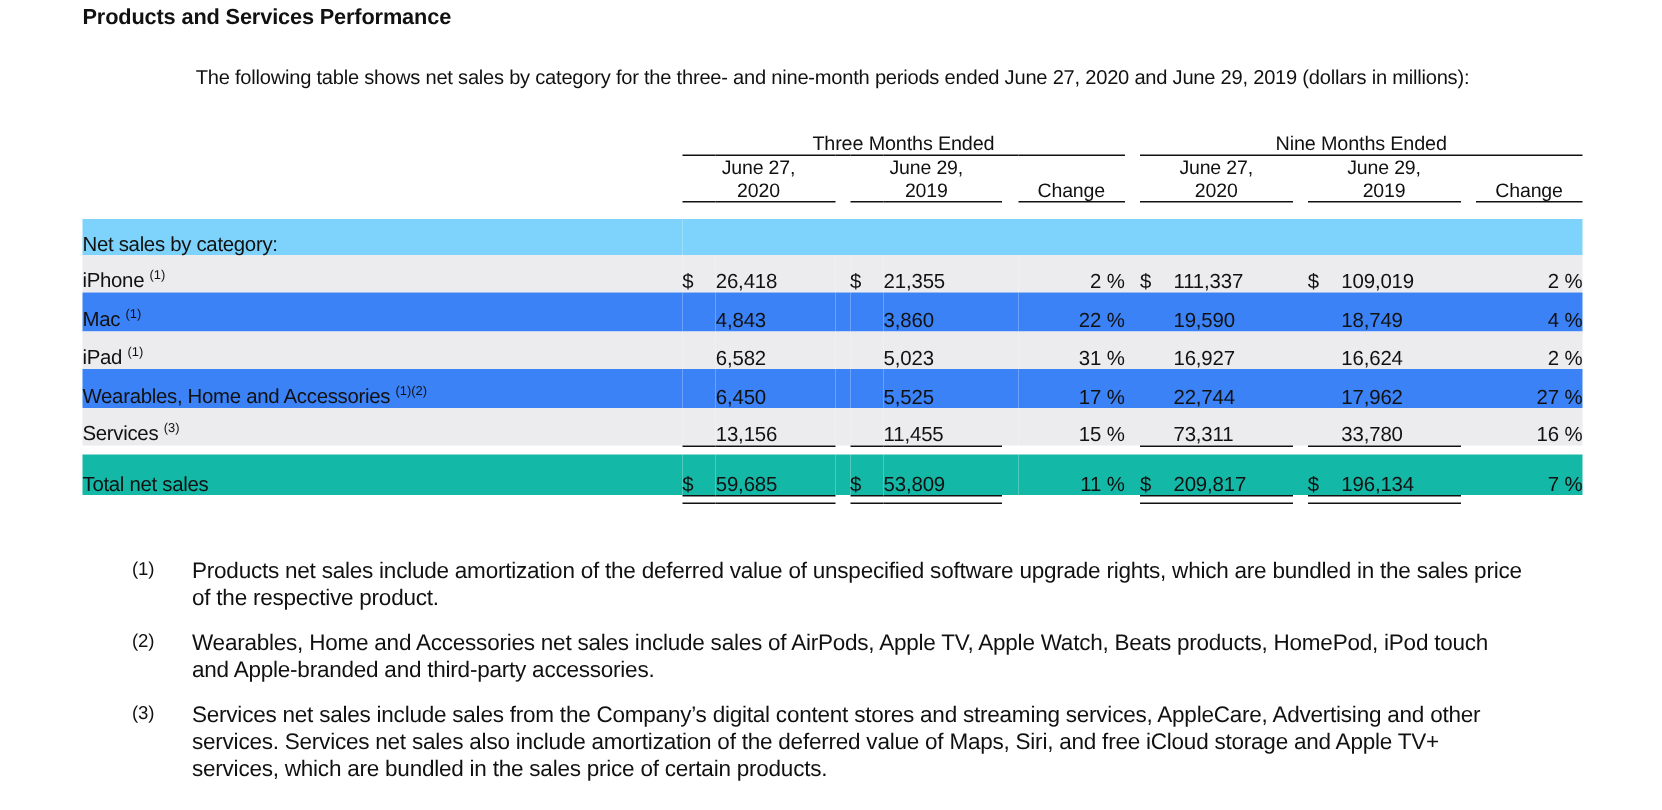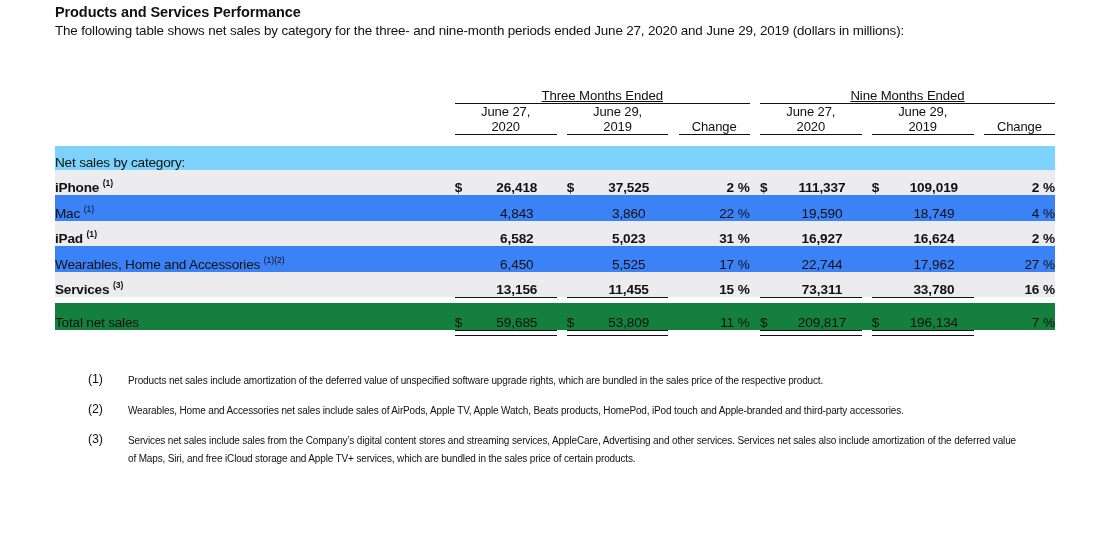--- a/index.html
+++ b/index.html
@@ -11,22 +11,22 @@
     color:#111111;
     overflow:hidden;
   }
   .page { position:relative; width:1108px; height:540px; padding:0;border-radius:14px; }
 
   .heading {
     position:absolute; left:55px; top:4px;
     font-size:14.5px; font-weight:bold; letter-spacing:-0.1px;
   }
   .intro {
-    position:absolute; left:55px; top:20px; width:1000px;
-    font-size:13.4px; line-height:21px; letter-spacing:-0.15px;
+    position:absolute; left:55px; top:41px; width:1000px;
+    font-size:13.4px; line-height:21px; letter-spacing:-0.15px;text-align:center;
   }
 
   
   table.fin {
     position:absolute; left:55px; top:88px;
     width:1000px;
     border-collapse:collapse;
     font-size:13.4px;
     letter-spacing:-0.1px;
   }
@@ -37,65 +37,65 @@
   .c-cur   { width:22px; }
   .c-num   { width:78px; }
   .c-gap   { width:10px; }
   .c-chg   { width:70px; }
 
   
   .grp {
     text-align:center; font-weight:bold; font-size:13.2px;
     padding-bottom:3px; letter-spacing:-0.1px;
   }
-  .grp-rule { border-bottom:1.6px solid #111;text-decoration:underline; }
+  .grp-rule { border-bottom:1.6px solid #111; }
 
   .subhead {
     text-align:center; font-weight:bold; font-size:13px;
     line-height:15px; padding-top:6px; padding-bottom:2px;
     letter-spacing:-0.1px; white-space:pre-line;
   }
   .sub-rule { border-bottom:1.6px solid #111; }
 
   .spacer-row td { height:11px; }
 
   
   tr.datarow td { height:25.5px; font-size:13.6px; }
-  tr.shade td { background:#ecebee;font-weight:bold; }
+  tr.shade td { background:#ecebee; }
   tr.plain td { background:#3b82f6; }
 
   .lbl     { padding-left:43px; letter-spacing:-0.2px; }
   .lbl0    { padding-left:0px;  letter-spacing:-0.2px; }
   .lbl-tot { padding-left:76px; letter-spacing:-0.2px; }
 
   .cur { text-align:left;  padding-left:4px; }
-  .num { text-align:center; padding-right:2px; font-variant-numeric:tabular-nums; }
+  .num { text-align:left; padding-right:2px; font-variant-numeric:tabular-nums; }
   .chg { text-align:right; padding-right:8px; font-variant-numeric:tabular-nums; }
 
   sup { font-size:8.6px; vertical-align:super; letter-spacing:0; }
 
   .catrow td { height:24px; font-size:13.6px; background:#7dd3fc; }
 
   
   tr.totrule td.ul { border-top:1.4px solid #111; height:6px; background:#ffffff; }
-  tr.totrow td { height:27px; font-size:13.6px; background:#15803d; }
+  tr.totrow td { height:27px; font-size:13.6px; background:#14b8a6; }
   tr.totunder td.dbl {
     height:5px; background:#ffffff;
     border-top:1.3px solid #111;
     border-bottom:1.3px solid #111;
   }
 
   
   .notes { position:absolute; left:88px; top:372px; width:960px; }
   .note { display:flex; margin-bottom:12px; }
   .note-num {
     width:40px; flex:none; font-size:12.4px; letter-spacing:-0.1px;
   }
   .note-txt {
-    font-size:10px; line-height:18px; letter-spacing:-0.15px; width:890px;
+    font-size:15px; line-height:18px; letter-spacing:-0.15px; width:890px;
   }
 </style>
 </head>
 <body>
 
 <div class="page">
 
   <div class="heading">Products and Services Performance</div>
 
   <div class="intro">The following table shows net sales by category for the three- and nine-month periods ended June 27, 2020 and June 29, 2019 (dollars in millions):</div>
@@ -157,21 +157,21 @@
     </tr>
 
     </tbody>
       <tbody id="rows-body">
         <tr class="datarow shade">
           <td class="lbl">iPhone <sup>(1)</sup></td>
           <td class="cur">$</td>
           <td class="num">26,418</td>
           <td></td>
           <td class="cur">$</td>
-          <td class="num">37,525</td>
+          <td class="num">21,355</td>
           <td></td>
           <td class="chg"><span>2</span>&nbsp;<span>%</span></td>
           <td></td>
           <td class="cur">$</td>
           <td class="num">111,337</td>
           <td></td>
           <td class="cur">$</td>
           <td class="num">109,019</td>
           <td></td>
           <td class="chg"><span>2</span>&nbsp;<span>%</span></td>

